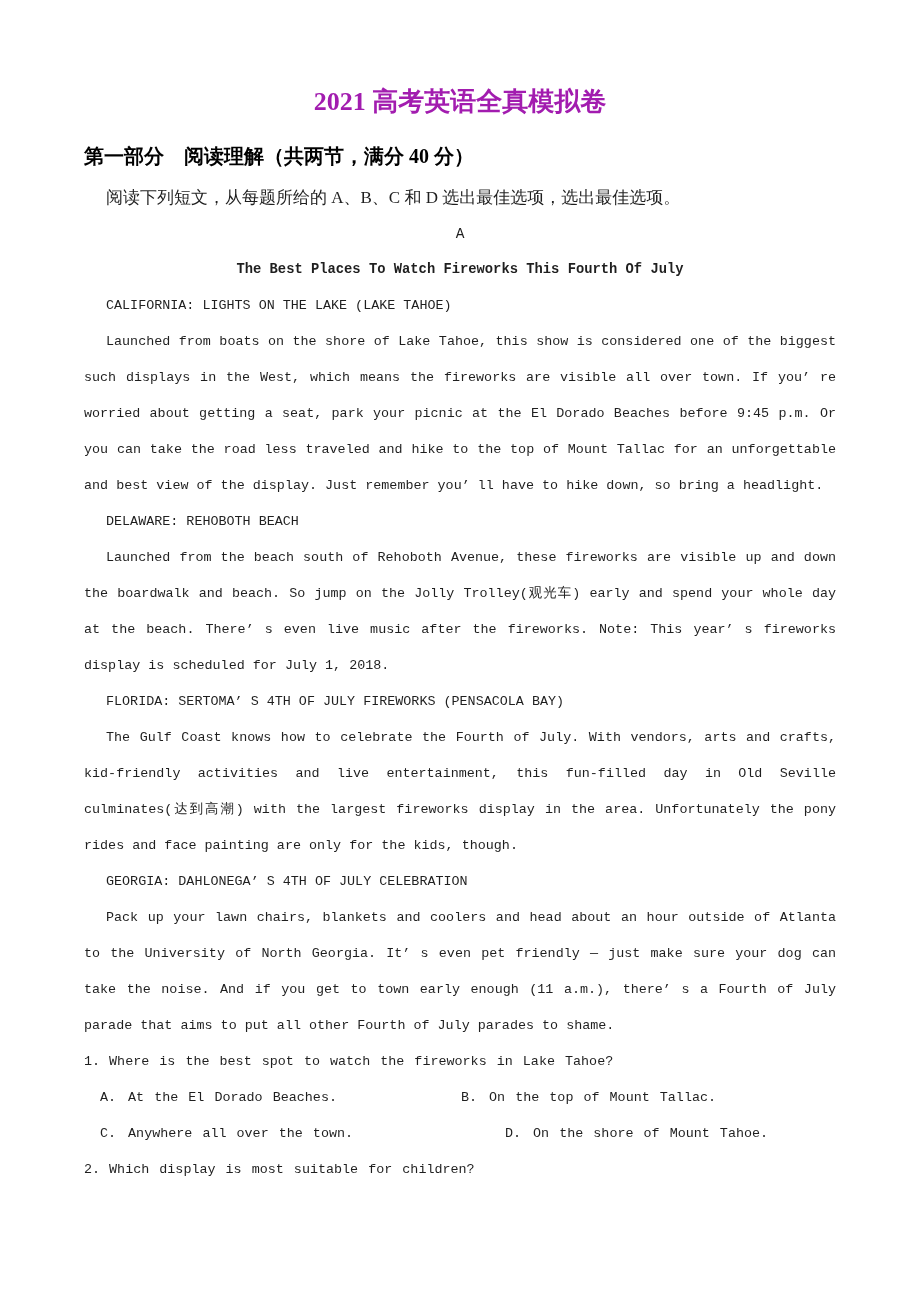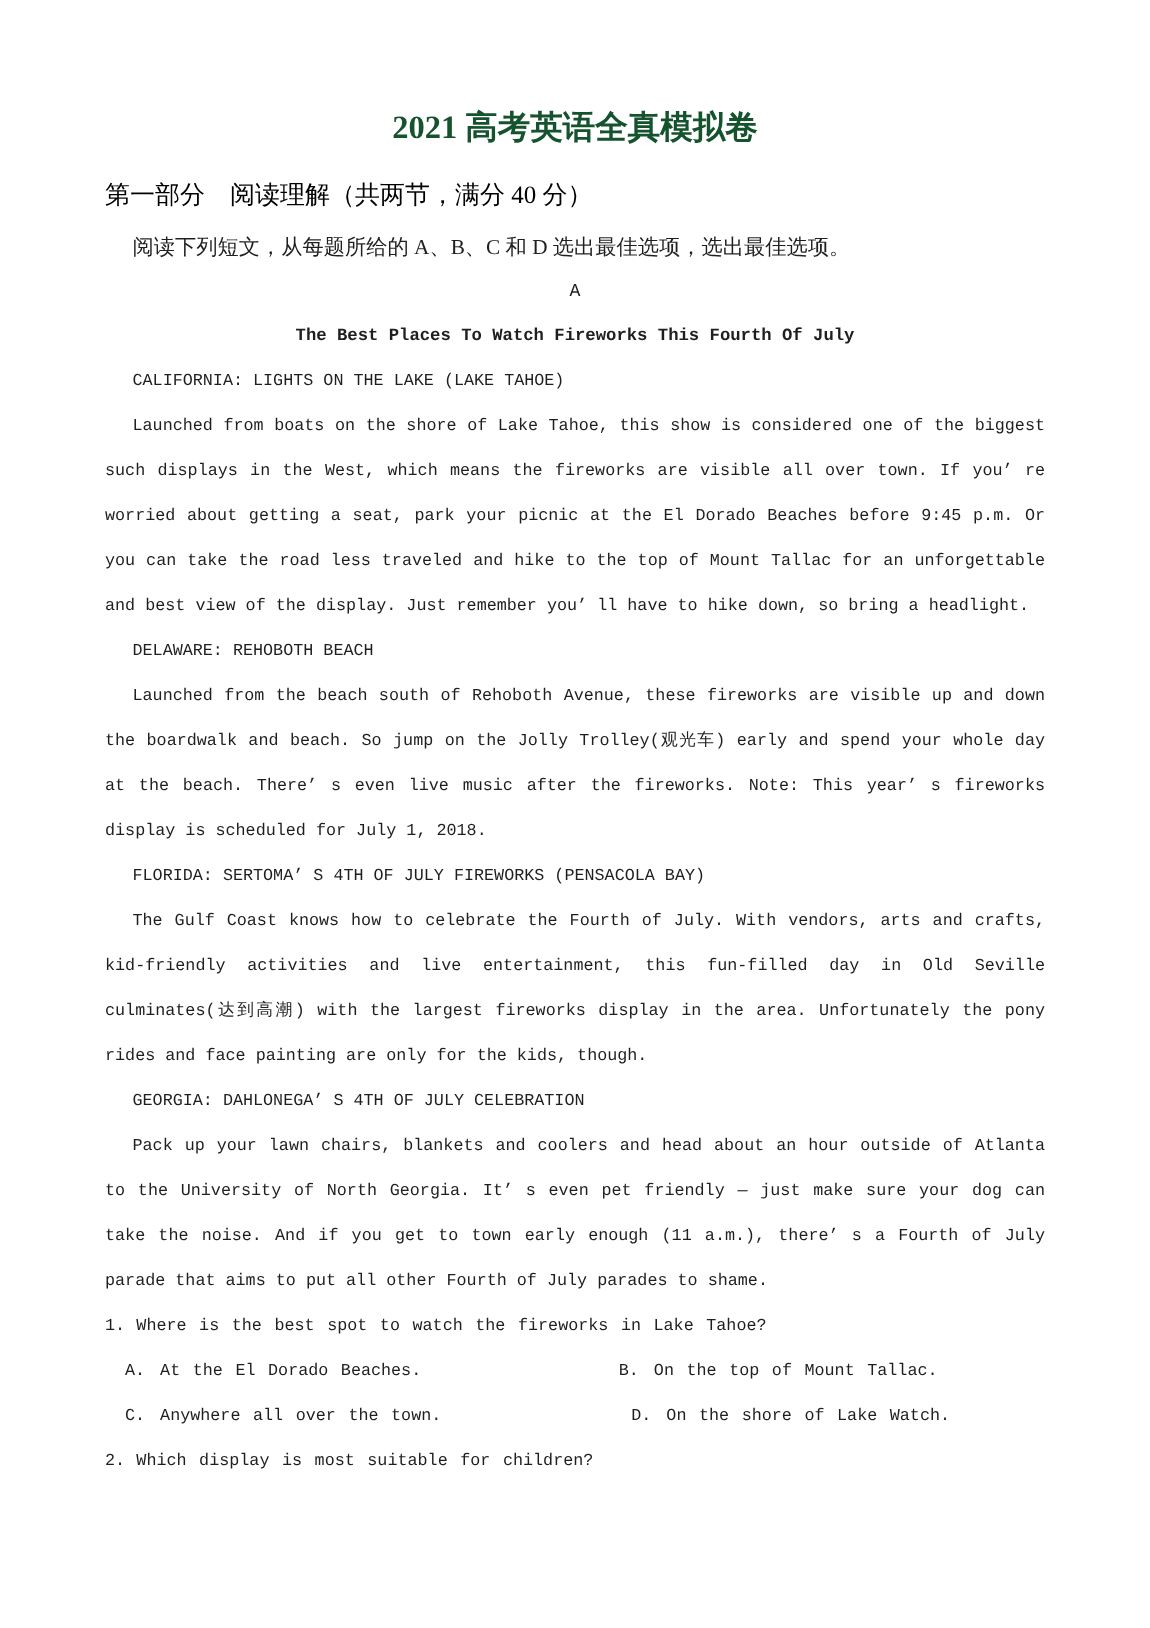--- a/index.html
+++ b/index.html
@@ -10,29 +10,29 @@
     padding: 84px 84px 0 84px;
     font-family: "Liberation Mono", "DejaVu Sans Mono", monospace;
     font-size: 13.4px;
     color: #1f1f1f;
     background: #ffffff;
   }
   .page-title {
     font-family: "Liberation Serif", "DejaVu Serif", serif;
     font-size: 26px;
     font-weight: bold;
-    color: #14532d;
+    color: #a21caf;
     text-align: center;
     line-height: 36px;
     margin: 0 0 18px 0;
   }
   .heading {
     font-family: "Liberation Serif", "DejaVu Serif", serif;
     font-size: 20px;
-    font-weight: normal;
+    font-weight: bold;
     color: #000000;
     line-height: 36px;
     margin: 0;
   }
   .heading.section { margin-top: 6px; }
   .instruction {
     font-family: "Liberation Serif", "DejaVu Serif", serif;
     font-size: 17px;
     line-height: 36px;
     margin-top: 6px;
@@ -41,21 +41,21 @@
   .center-line { text-align: center; line-height: 36px; }
   .passage-label { font-size: 14.5px; }
   .passage-title { font-size: 13.8px; font-weight: bold; }
   .block { line-height: 36px; text-indent: 22px; margin: 0; }
   .para { text-align: justify; }
   .q-line { line-height: 36px; word-spacing: 2px; }
   .q-num { margin-right: 9px; }
   .opt-row { position: relative; line-height: 36px; padding-left: 16px; word-spacing: 2px; }
   .opt-label { margin-right: 12px; }
   .opt-right { position: absolute; top: 0; }
-  .opt-b { left: 411px; }
+  .opt-b { left: 377px; }
   .opt-d { left: 421px; }
 </style>
 </head>
 <body>
 
 <div class="page">
 
   <div class="page-title">2021 高考英语全真模拟卷</div>
 
   <div class="heading">第一部分　阅读理解（共两节，满分 40 分）</div>
@@ -81,20 +81,20 @@
     <span class="q-num">1.</span><span>Where is the best spot to watch the fireworks in Lake Tahoe?</span>
   </div>
 
   <div class="opt-row">
     <span><span class="opt-label">A.</span><span>At the El Dorado Beaches.</span></span>
     <span class="opt-right opt-b"><span class="opt-label">B.</span><span>On the top of Mount Tallac.</span></span>
   </div>
 
   <div class="opt-row">
     <span><span class="opt-label">C.</span><span>Anywhere all over the town.</span></span>
-    <span class="opt-right opt-d"><span class="opt-label">D.</span><span>On the shore of Lake Watch.</span></span>
+    <span class="opt-right opt-d"><span class="opt-label">D.</span><span>On the shore of Mount Tahoe.</span></span>
   </div>
 
   <div class="q-line">
     <span class="q-num">2.</span><span>Which display is most suitable for children?</span>
   </div>
 
 </div>
 
 </body></html>

